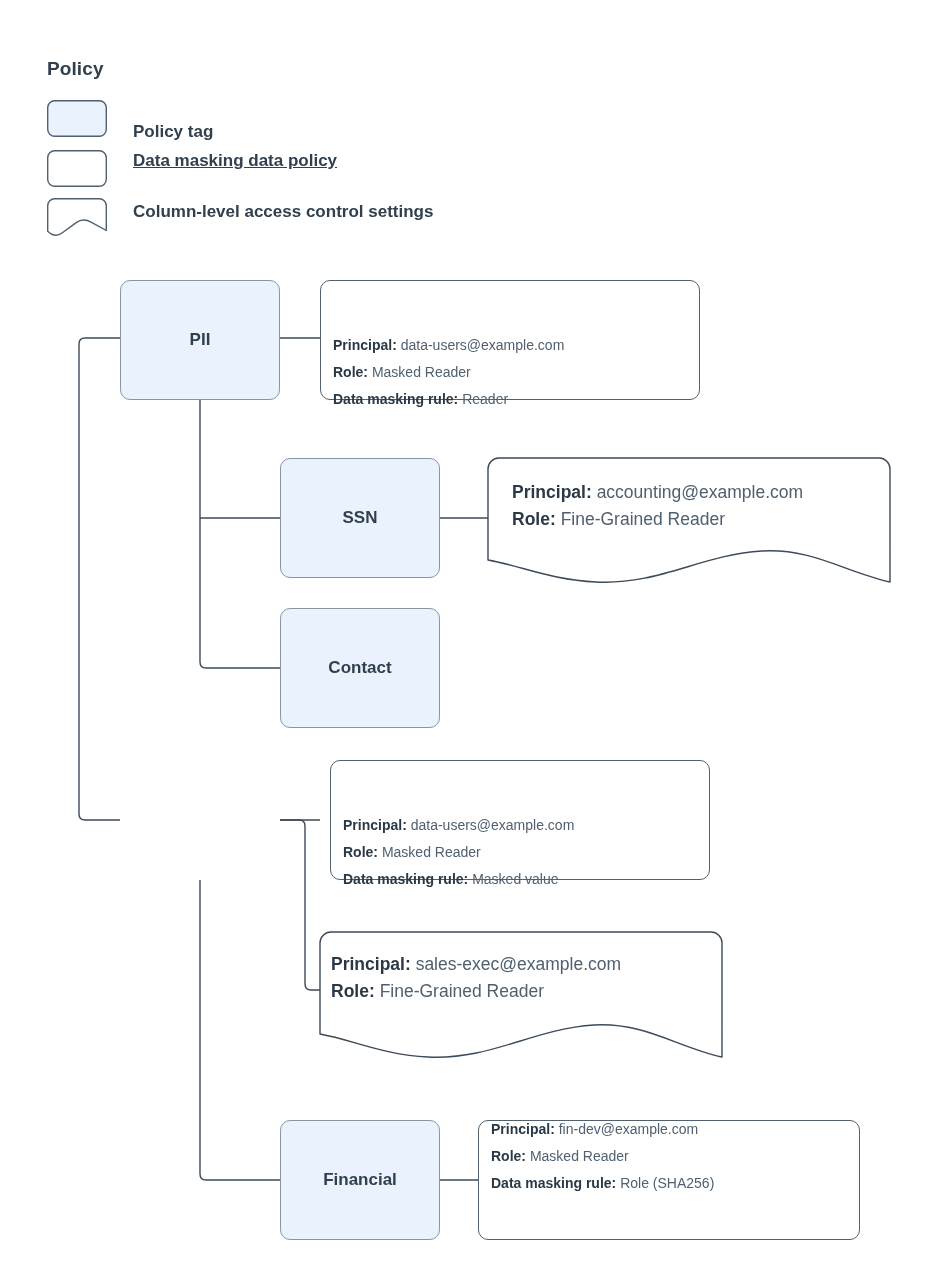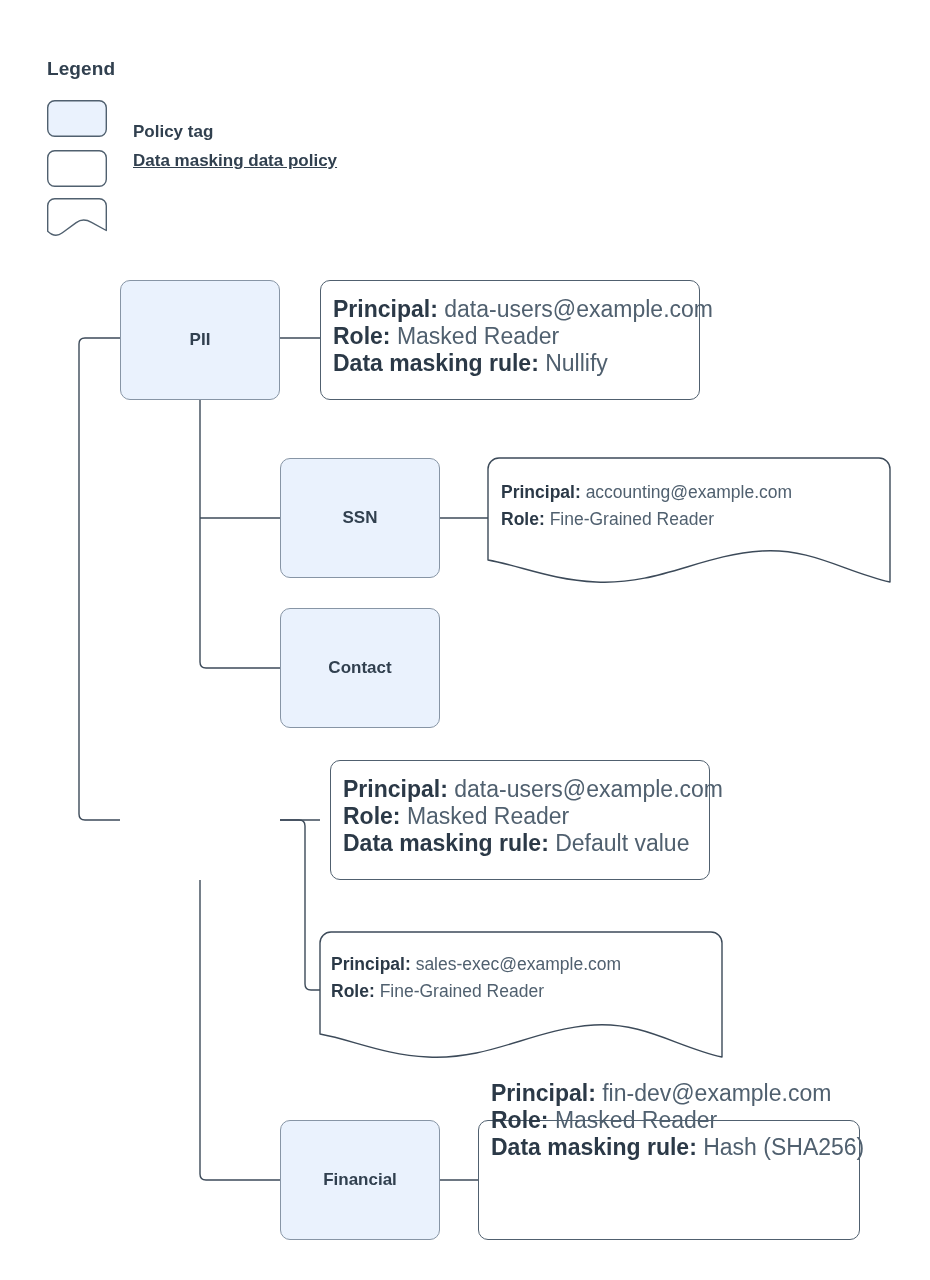--- a/index.html
+++ b/index.html
@@ -73,24 +73,25 @@
   
   .policy-box {
     position: absolute;
     box-sizing: border-box;
     background: #ffffff;
     border: 1.4px solid #50606f;
     border-radius: 10px;
   }
   .policy-text {
     position: absolute;
-    font-size: 23px;
+    font-size: 14px;
     color: #50606f;
     line-height: 27px;
     white-space: nowrap;
+    margin-top: 36px;
   }
   .policy-text b {
     color: #2b3947;
     font-weight: bold;
   }
 
   
   .doc-text {
     position: absolute;
     font-size: 17.5px;
@@ -143,24 +144,25 @@
 
     <path d="M 331 932 L 711 932 A 11 11 0 0 1 722 943 L 722 1057
              C 677 1047 644 1022 594 1025
              C 532 1029 492 1060 428 1057
              C 384 1055 353 1040 320 1034
              L 320 943 A 11 11 0 0 1 331 932 Z" fill="#ffffff" stroke="#3c4a59" stroke-width="1.4" stroke-linejoin="round"></path>
   </svg>
 
   <div class="layer-html">
 
-    <div class="legend-title">Legend</div>
+    <div class="legend-title">Policy</div>
 
     <div class="legend-label l0">Policy tag</div>
     <div class="legend-label l1">Data masking data policy</div>
+    <div class="legend-label l2">Column-level access control settings</div>
 
     <div class="tag-node" style="left:120px; top:280px; width:160px; height:120px;">PII</div>
 
     <div class="tag-node" style="left:280px; top:608px; width:160px; height:120px;">Contact</div>
 
     <div class="tag-node" style="left:280px; top:458px; width:160px; height:120px;">SSN</div>
 
 
     <div class="tag-node" style="left:280px; top:1120px; width:160px; height:120px;">Financial</div>
 
@@ -169,25 +171,25 @@
       <div>
         <b>Principal:</b>
         <span>data-users@example.com</span>
       </div>
       <div>
         <b>Role:</b>
         <span>Masked Reader</span>
       </div>
       <div>
         <b>Data masking rule:</b>
-        <span>Nullify</span>
-      </div>
-    </div>
-
-    <div class="doc-text" style="left:501px; top:479px;">
+        <span>Reader</span>
+      </div>
+    </div>
+
+    <div class="doc-text" style="left:512px; top:479px;">
       <div>
         <b>Principal:</b>
         <span>accounting@example.com</span>
       </div>
       <div>
         <b>Role:</b>
         <span>Fine-Grained Reader</span>
       </div>
     </div>
 
@@ -196,21 +198,21 @@
       <div>
         <b>Principal:</b>
         <span>data-users@example.com</span>
       </div>
       <div>
         <b>Role:</b>
         <span>Masked Reader</span>
       </div>
       <div>
         <b>Data masking rule:</b>
-        <span>Default value</span>
+        <span>Masked value</span>
       </div>
     </div>
 
     <div class="doc-text" style="left:331px; top:951px;">
       <div>
         <b>Principal:</b>
         <span>sales-exec@example.com</span>
       </div>
       <div>
         <b>Role:</b>
@@ -223,18 +225,18 @@
       <div>
         <b>Principal:</b>
         <span>fin-dev@example.com</span>
       </div>
       <div>
         <b>Role:</b>
         <span>Masked Reader</span>
       </div>
       <div>
         <b>Data masking rule:</b>
-        <span>Hash (SHA256)</span>
+        <span>Role (SHA256)</span>
       </div>
     </div>
 
   </div>
 </div>
 
 </body></html>

